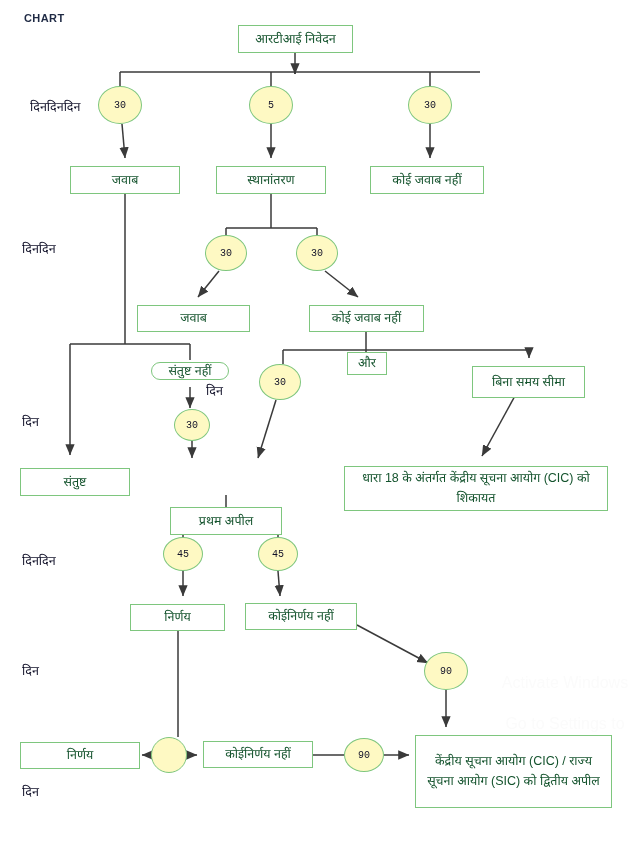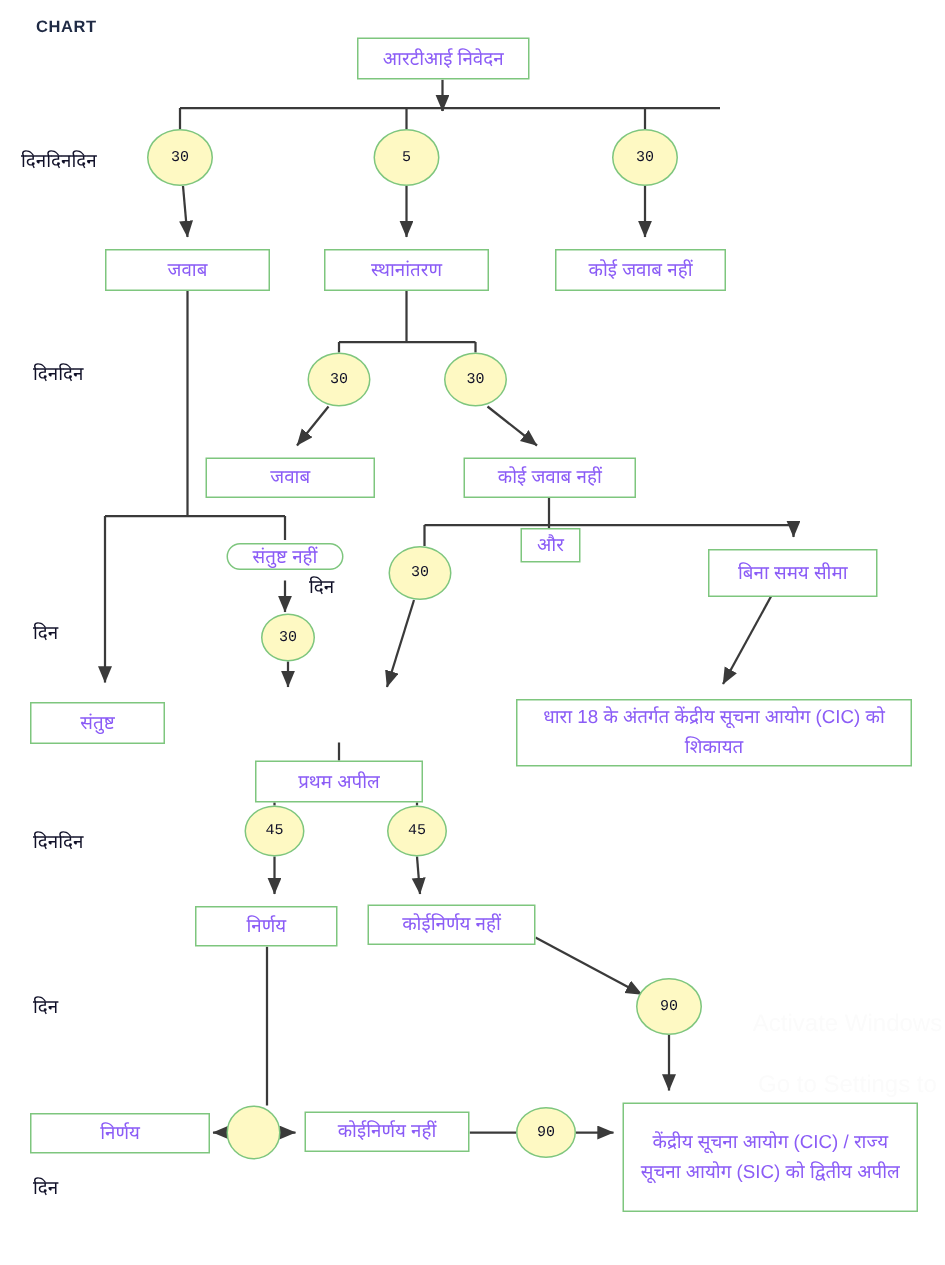--- a/index.html
+++ b/index.html
@@ -17,21 +17,21 @@
   .node{position:absolute;box-sizing:border-box;}
 
   .box{
     border:1.6px solid #7ec67e;
     background:#ffffff;
     display:flex;align-items:center;justify-content:center;
     text-align:center;
     font-size:12.5px;
     line-height:1.45;
     padding:3px 5px;
-    color:#8b5cf6;
+    color:#14532d;
   }
   .box.multi{line-height:1.55;font-size:12.5px;}
 
   .circle{
     border:1.5px solid #7ec67e;
     background:#fef9c3;
     border-radius:50%;
     display:flex;align-items:center;justify-content:center;
     font-size:10px;
     color:#101028;
@@ -135,37 +135,37 @@
       <path d="M313,755 L344,755"></path>
       <path d="M384,755 L409,755" marker-end="url(#ah)"></path>
     </g>
   </svg>
 
   <div class="watermark" style="left:500px;top:652px;">
     <div>Activate Windows</div>
     <div>Go to Settings to activate</div>
   </div>
 
-<div class="axis-label" style="left: 14px; top: 98px;">दिनदिनदिन</div>
+<div class="axis-label" style="left: 30px; top: 98px;">दिनदिनदिन</div>
     <div class="axis-label" style="left: 22px; top: 240px;">दिनदिन</div>
     <div class="axis-label" style="left: 22px; top: 413px;">दिन</div>
     <div class="axis-label" style="left: 22px; top: 552px;">दिनदिन</div>
     <div class="axis-label" style="left: 22px; top: 662px;">दिन</div>
     <div class="axis-label" style="left: 22px; top: 783px;">दिन</div>
     <div class="axis-label behind" style="left: 206px; top: 382px;">दिन</div>
     <div class="node box" style="left: 238px; top: 25px; width: 115px; height: 28px;">आरटीआई निवेदन</div>
     <div class="node box" style="left: 70px; top: 166px; width: 110px; height: 28px;">जवाब</div>
     <div class="node box" style="left: 216px; top: 166px; width: 110px; height: 28px;">स्थानांतरण</div>
     <div class="node box" style="left: 370px; top: 166px; width: 114px; height: 28px;">कोई जवाब नहीं</div>
     <div class="node box" style="left: 137px; top: 305px; width: 113px; height: 27px;">जवाब</div>
     <div class="node box" style="left: 309px; top: 305px; width: 115px; height: 27px;">कोई जवाब नहीं</div>
     <div class="node box" style="left: 151px; top: 362px; width: 78px; height: 18px; border-radius: 11px;">संतुष्ट नहीं</div>
     <div class="node box" style="left: 347px; top: 352px; width: 40px; height: 23px;">और</div>
     <div class="node box" style="left: 472px; top: 366px; width: 113px; height: 32px;">बिना समय सीमा</div>
-    <div class="node box" style="left: 20px; top: 468px; width: 90px; height: 28px;">संतुष्ट</div>
+    <div class="node box" style="left: 20px; top: 468px; width: 110px; height: 28px;">संतुष्ट</div>
     <div class="node box" style="left: 170px; top: 467px; width: 112px; height: 28px; margin-top: 40px;">प्रथम अपील</div>
     <div class="node box multi" style="left: 344px; top: 466px; width: 264px; height: 45px;">धारा 18 के अंतर्गत केंद्रीय सूचना आयोग (CIC) को शिकायत</div>
     <div class="node box" style="left: 130px; top: 604px; width: 95px; height: 27px;">निर्णय</div>
     <div class="node box" style="left: 245px; top: 603px; width: 112px; height: 27px;">कोईनिर्णय नहीं</div>
     <div class="node box" style="left: 20px; top: 742px; width: 120px; height: 27px;">निर्णय</div>
     <div class="node box" style="left: 203px; top: 741px; width: 110px; height: 27px;">कोईनिर्णय नहीं</div>
     <div class="node box multi" style="left: 415px; top: 735px; width: 197px; height: 73px;">केंद्रीय सूचना आयोग (CIC) / राज्य सूचना आयोग (SIC) को द्वितीय अपील</div>
     <div class="node circle" style="left: 98px; top: 86px; width: 44px; height: 38px;">30</div>
     <div class="node circle" style="left: 249px; top: 86px; width: 44px; height: 38px;">5</div>
     <div class="node circle" style="left: 408px; top: 86px; width: 44px; height: 38px;">30</div>

